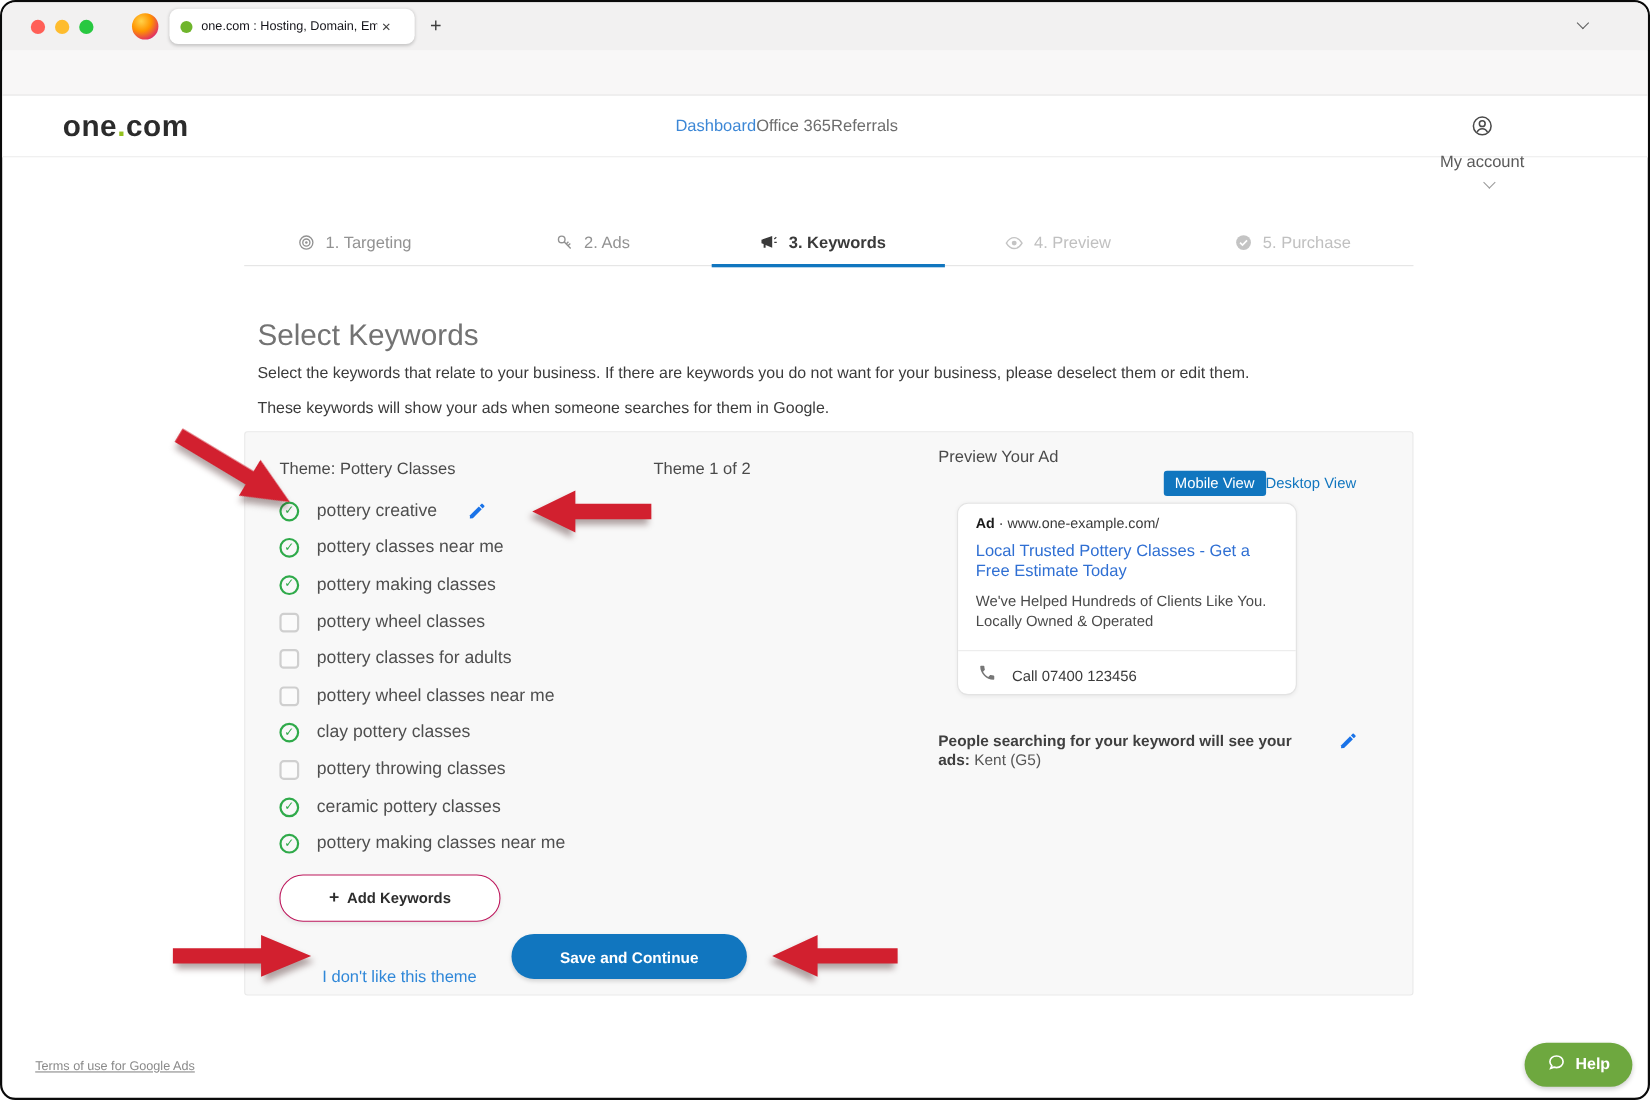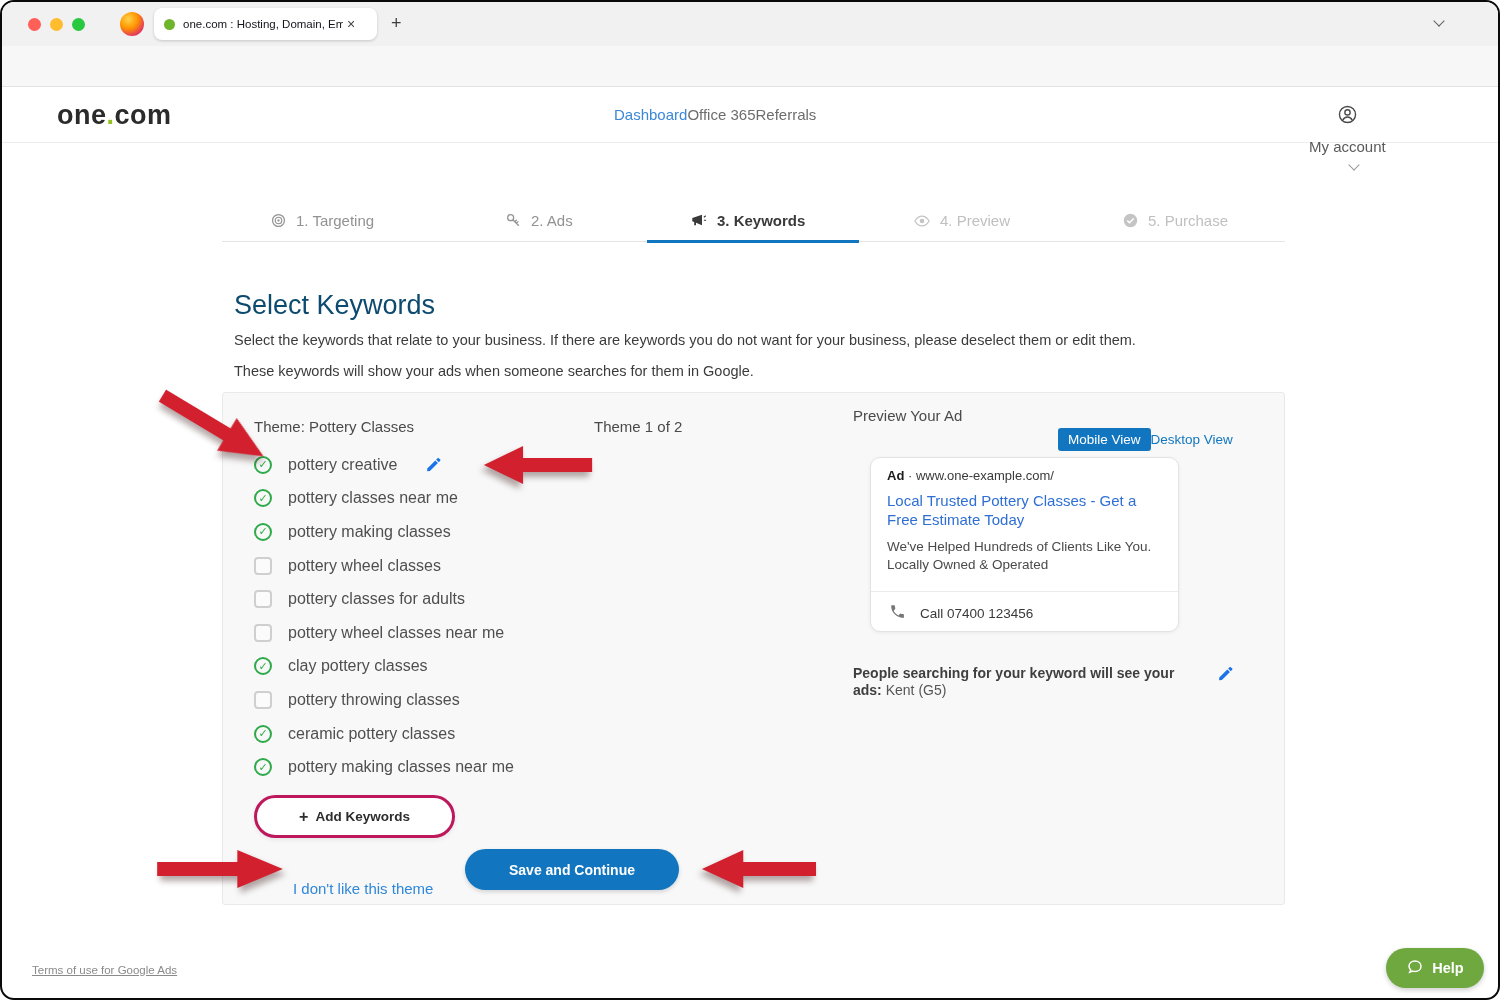--- a/index.html
+++ b/index.html
@@ -62,42 +62,42 @@
             border-bottom: 1px solid #e4e4e4; }
   .step { position: absolute; top: 6px; display: flex; gap: 9px; font-size: 15px; }
   .step.s1 { left: 48px; color: #929292; }
   .step.s2 { left: 283px; color: #929292; }
   .step.s3 { left: 468px; color: #3a3a3a; font-weight: 700; }
   .step.s4 { left: 691px; color: #c0c0c0; }
   .step.s5 { left: 900px; color: #c0c0c0; }
   .wizard .underline { position: absolute; left: 425px; bottom: -2px; width: 212px; height: 3px; background: #1176bf; }
 
   
-  .page-title { position: absolute; left: 232px; top: 288px; font-size: 27px; color: #0c4a6e; font-weight: 400; }
+  .page-title { position: absolute; left: 232px; top: 288px; font-size: 27px; color: #737373; font-weight: 400; }
   .page-desc1 { position: absolute; left: 232px; top: 330px; font-size: 14.5px; color: #3b3b3b; }
   .page-desc2 { position: absolute; left: 232px; top: 361px; font-size: 14.5px; color: #3b3b3b; }
 
   
   .panel { position: absolute; left: 220px; top: 390px; width: 1063px; height: 513px;
            background: #f8f8f8; border: 1px solid #e9e9e9; border-radius: 3px; }
   .theme-label { position: absolute; left: 252px; top: 416px; font-size: 15px; color: #4a4a4a; }
   .theme-counter { position: absolute; left: 592px; top: 416px; font-size: 15px; color: #4a4a4a; }
 
   .kw-list { position: absolute; left: 252px; top: 446px; }
   .kw-row { display: flex; align-items: center; height: 33.6px; }
   .kw-check { width: 18px; height: 18px; flex: 0 0 auto; display: flex; align-items: center;
               justify-content: center; cursor: pointer; }
   .kw-check[data-checked="true"] { border: 2px solid #2faa4a; border-radius: 50%; color: #2faa4a; }
   .kw-check[data-checked="true"]::before { content: "✓"; font-size: 11px; font-weight: 700; line-height: 1; }
   .kw-check[data-checked="false"] { border: 2px solid #cfcfcf; border-radius: 4px; background: #fbfbfb; }
   .kw-label { margin-left: 16px; font-size: 16px; color: #4f4f4f; }
   .kw-edit { margin-left: 28px; display: flex; cursor: pointer; }
 
   .add-btn { position: absolute; left: 252px; top: 793px; width: 201px; height: 43px; background: #fff;
-             border: 3px solid #be185d; border-radius: 22px; box-shadow: 0 2px 5px rgba(0,0,0,.07);
+             border: 1px solid #be185d; border-radius: 22px; box-shadow: 0 2px 5px rgba(0,0,0,.07);
              display: flex; align-items: center; justify-content: center; gap: 7px; cursor: pointer; }
   .add-btn .plus { font-size: 16px; font-weight: 700; color: #2d2d2d; }
   .add-btn .plus::before { content: "+"; }
   .add-btn .lbl { font-size: 13.5px; font-weight: 700; color: #2d2d2d; }
   .dislike { position: absolute; left: 291px; top: 858px; font-size: 15px; color: #2f87d8; cursor: pointer; margin-top: 20px; }
   .save-btn { position: absolute; left: 463px; top: 847px; width: 214px; height: 41px; background: #1176bf;
               border-radius: 21px; display: flex; align-items: center; justify-content: center;
               color: #fff; font-size: 14px; font-weight: 700; cursor: pointer;
               box-shadow: 0 2px 4px rgba(0,0,0,.15); }
 

